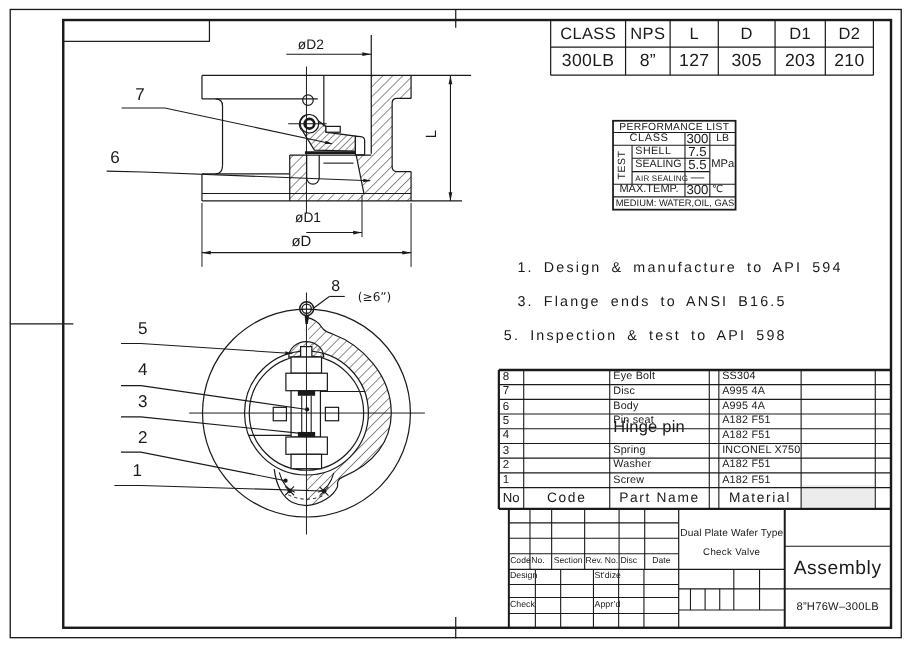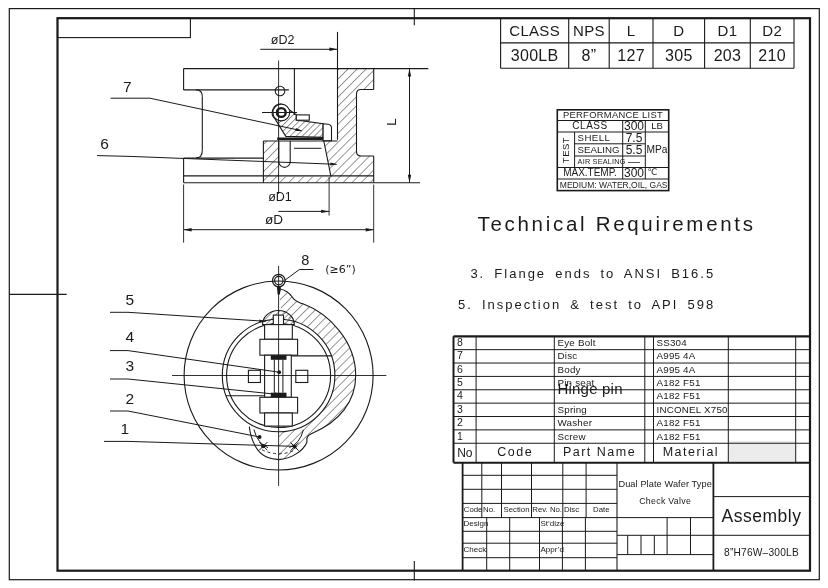--- a/index.html
+++ b/index.html
@@ -226,21 +226,21 @@
 <span class="t" style="left:634.0px;top:138.0px;font-size:12.0px;transform:translate(-50%,-50%)">7.5</span>
 <span class="t" style="left:577.6px;top:150.0px;font-size:9.7px;letter-spacing:0px;transform:translateY(-50%)">SEALING</span>
 <span class="t" style="left:634.0px;top:150.0px;font-size:12.0px;transform:translate(-50%,-50%)">5.5</span>
 <span class="t" style="left:577.6px;top:161.8px;font-size:7.3px;letter-spacing:0.2px;transform:translateY(-50%)">AIR SEALING</span>
 <span class="t" style="left:634.0px;top:161.8px;font-size:11.0px;transform:translate(-50%,-50%)">––</span>
 <span class="t" style="left:657.0px;top:150.0px;font-size:10.2px;transform:translate(-50%,-50%)">MPa</span>
 <span class="t" style="left:590.0px;top:173.3px;font-size:10.0px;transform:translate(-50%,-50%)">MAX.TEMP.</span>
 <span class="t" style="left:634.0px;top:173.3px;font-size:12.0px;transform:translate(-50%,-50%)">300</span>
 <span class="t uni" style="left:647.3px;top:173.3px;font-size:9.0px;transform:translateY(-50%)">℃</span>
 <span class="t" style="left:559.8px;top:185.0px;font-size:8.5px;letter-spacing:0px;transform:translateY(-50%)">MEDIUM: WATER,OIL, GAS</span>
-<span class="t" style="left:477.5px;top:223.5px;font-size:20.5px;letter-spacing:2.7px;transform:translateY(-50%)">Technical Requirements</span>
+<span class="t" style="left:470.4px;top:243.3px;font-size:13px;letter-spacing:2.0px;word-spacing:3.5px;transform:translateY(-50%)">1. Design &amp; manufacture to API 594</span>
 <span class="t" style="left:470.4px;top:274.2px;font-size:13px;letter-spacing:2.0px;word-spacing:3.5px;transform:translateY(-50%)">3. Flange ends to ANSI B16.5</span>
 <span class="t" style="left:458px;top:305.1px;font-size:13px;letter-spacing:2.0px;word-spacing:3.5px;transform:translateY(-50%)">5. Inspection &amp; test to API 598</span>
 <span class="t" style="left:457.0px;top:343.0px;font-size:10.5px;transform:translateY(-50%)">8</span>
 <span class="t" style="left:557.5px;top:343.0px;font-size:9.8px;letter-spacing:0.2px;transform:translateY(-50%)">Eye Bolt</span>
 <span class="t" style="left:656.5px;top:343.0px;font-size:9.8px;letter-spacing:0.2px;transform:translateY(-50%)">SS304</span>
 <span class="t" style="left:457.0px;top:356.37px;font-size:10.5px;transform:translateY(-50%)">7</span>
 <span class="t" style="left:557.5px;top:356.37px;font-size:9.8px;letter-spacing:0.2px;transform:translateY(-50%)">Disc</span>
 <span class="t" style="left:656.5px;top:356.37px;font-size:9.8px;letter-spacing:0.2px;transform:translateY(-50%)">A995 4A</span>
 <span class="t" style="left:457.0px;top:369.74px;font-size:10.5px;transform:translateY(-50%)">6</span>
 <span class="t" style="left:557.5px;top:369.74px;font-size:9.8px;letter-spacing:0.2px;transform:translateY(-50%)">Body</span>

